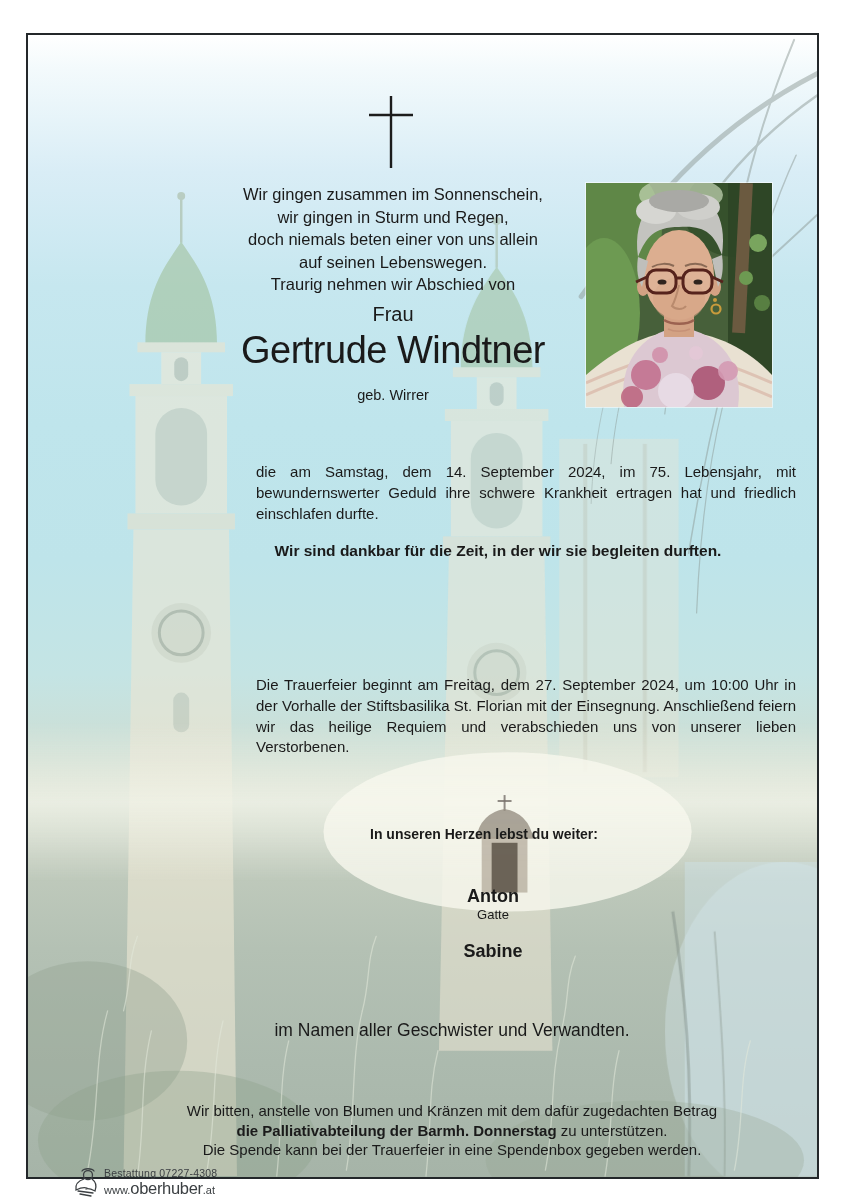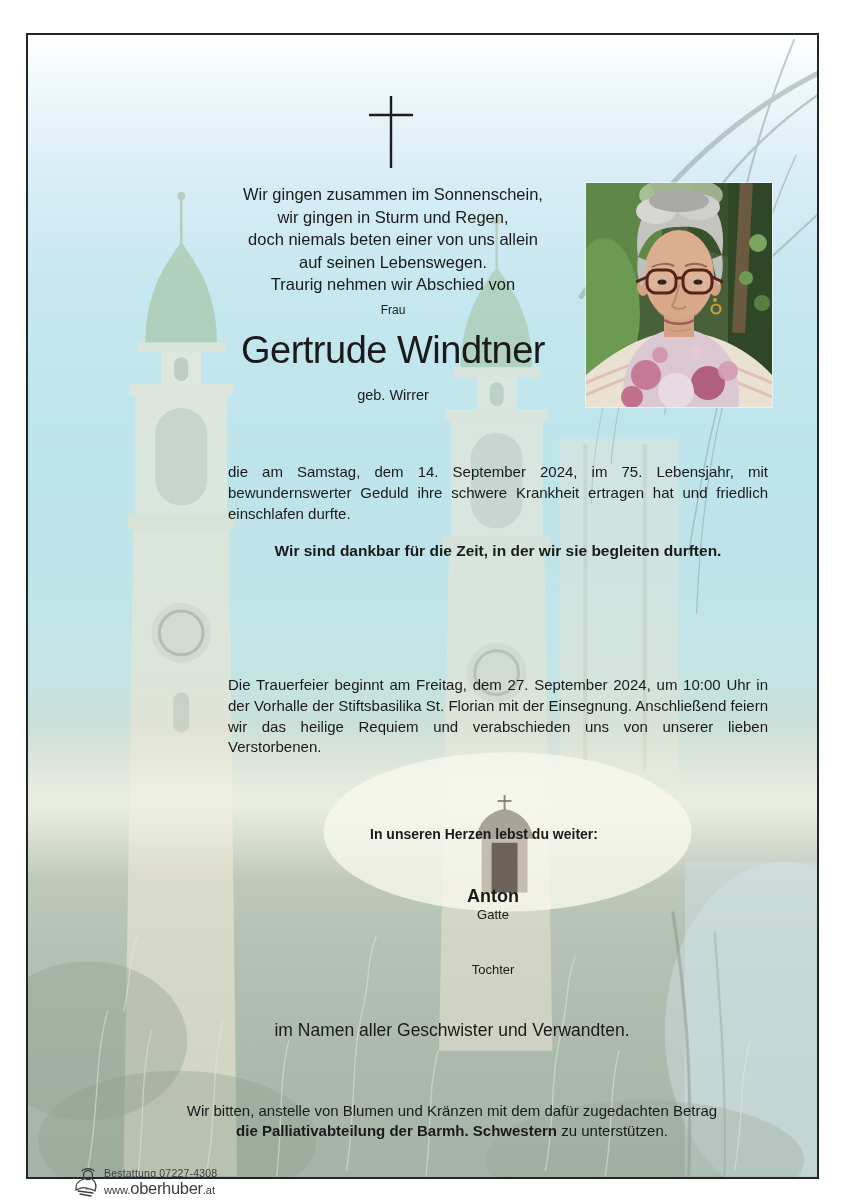--- a/index.html
+++ b/index.html
@@ -10,23 +10,23 @@
         background:linear-gradient(180deg,
           #ffffff 0%, #f3fafc 3%,
           #d9edf6 12%, #c6e7ef 22%,
           #bfe5ec 34%, #bee4ea 46%,
           #c4e4e4 56%, #ccdfd6 62%,
           #d3dccd 66%, #c1cbbd 72%,
           #b4c1b4 80%, #acbaae 90%, #a6b4a8 100%);}
   .bgart{position:absolute;left:0;top:0;width:100%;height:100%;pointer-events:none;}
   .abs{position:absolute;}
   .center{text-align:center;}
-  .justify{text-align:justify;}
+  .justify{text-align:justify;padding-left:28px;}
   .poem{left:139px;top:148px;width:452px;font-size:16.5px;line-height:22.5px;}
-  .frau{left:139px;top:268px;width:452px;font-size:12px;}
+  .frau{left:139px;top:268px;width:452px;font-size:20px;}
   .deceased-name{left:90px;top:294px;width:550px;font-size:38px;letter-spacing:-0.5px;}
   .birth-name{left:139px;top:352px;width:452px;font-size:14.5px;}
   .photo-frame{left:558px;top:148px;width:186px;height:224px;box-shadow:0 0 0 1px rgba(255,255,255,.55);}
   .photo-frame svg{display:block;}
   .para{left:200px;top:0;width:540px;font-size:15px;line-height:20.8px;}
   .p1{top:427px;}
   .grat{left:200px;top:507px;width:540px;font-size:15.5px;font-weight:bold;}
   .p2{top:559px;}
   .p3{top:640px;}
   .herzen{left:131px;top:791px;width:650px;font-size:14px;font-weight:bold;}
@@ -228,26 +228,27 @@
     <div class="abs deceased-name center">Gertrude Windtner</div>
     <div class="abs birth-name center">geb. Wirrer</div>
 
     <div class="abs para p1 justify">die am Samstag, dem 14. September 2024, im 75. Lebensjahr, mit bewundernswerter Geduld ihre schwere Krankheit ertragen hat und friedlich einschlafen durfte.</div>
     <div class="abs grat center">Wir sind dankbar für die Zeit, in der wir sie begleiten durften.</div>
     <div class="abs para p3 justify">Die Trauerfeier beginnt am Freitag, dem 27. September 2024, um 10:00 Uhr in der Vorhalle der Stiftsbasilika St. Florian mit der Einsegnung. Anschließend feiern wir das heilige Requiem und verabschieden uns von unserer lieben Verstorbenen.</div>
 
     <div class="abs herzen center">In unseren Herzen lebst du weiter:</div>
     <div class="abs mourner-name m1n center">Anton</div>
     <div class="abs mourner-rel m1r center">Gatte</div>
-    <div class="abs mourner-rel m2r center">Tochter</div>
+    <div class="abs mourner-name m2n center">Sabine</div>
     <div class="abs family-line center">im Namen aller Geschwister und Verwandten.</div>
 
     <div class="abs donation center">
       <div>Wir bitten, anstelle von Blumen und Kränzen mit dem dafür zugedachten Betrag</div>
-      <div><b>die Palliativabteilung der Barmh. Schwestern</b><span> zu unterstützen.</span></div>
+      <div><b>die Palliativabteilung der Barmh. Donnerstag</b><span> zu unterstützen.</span></div>
+      <div>Die Spende kann bei der Trauerfeier in eine Spendenbox gegeben werden.</div>
     </div>
 
     <div class="abs footer-logo">
       <svg width="27" height="30" viewBox="0 0 27 30">
         <g fill="none" stroke="#3c4043" stroke-width="1.3" stroke-linecap="round">
           <circle cx="16" cy="8" r="4.5"></circle>
           <path d="M12,12 C6,14 3,18 4,23 C8,21 12,20 15,21"></path>
           <path d="M20,12 C24,15 25,19 23,24 C19,22 16,21 14,22"></path>
           <path d="M6,24 L21,26 M8,27 L19,29"></path>
           <path d="M10,4 C12,1 20,1 22,4"></path>

